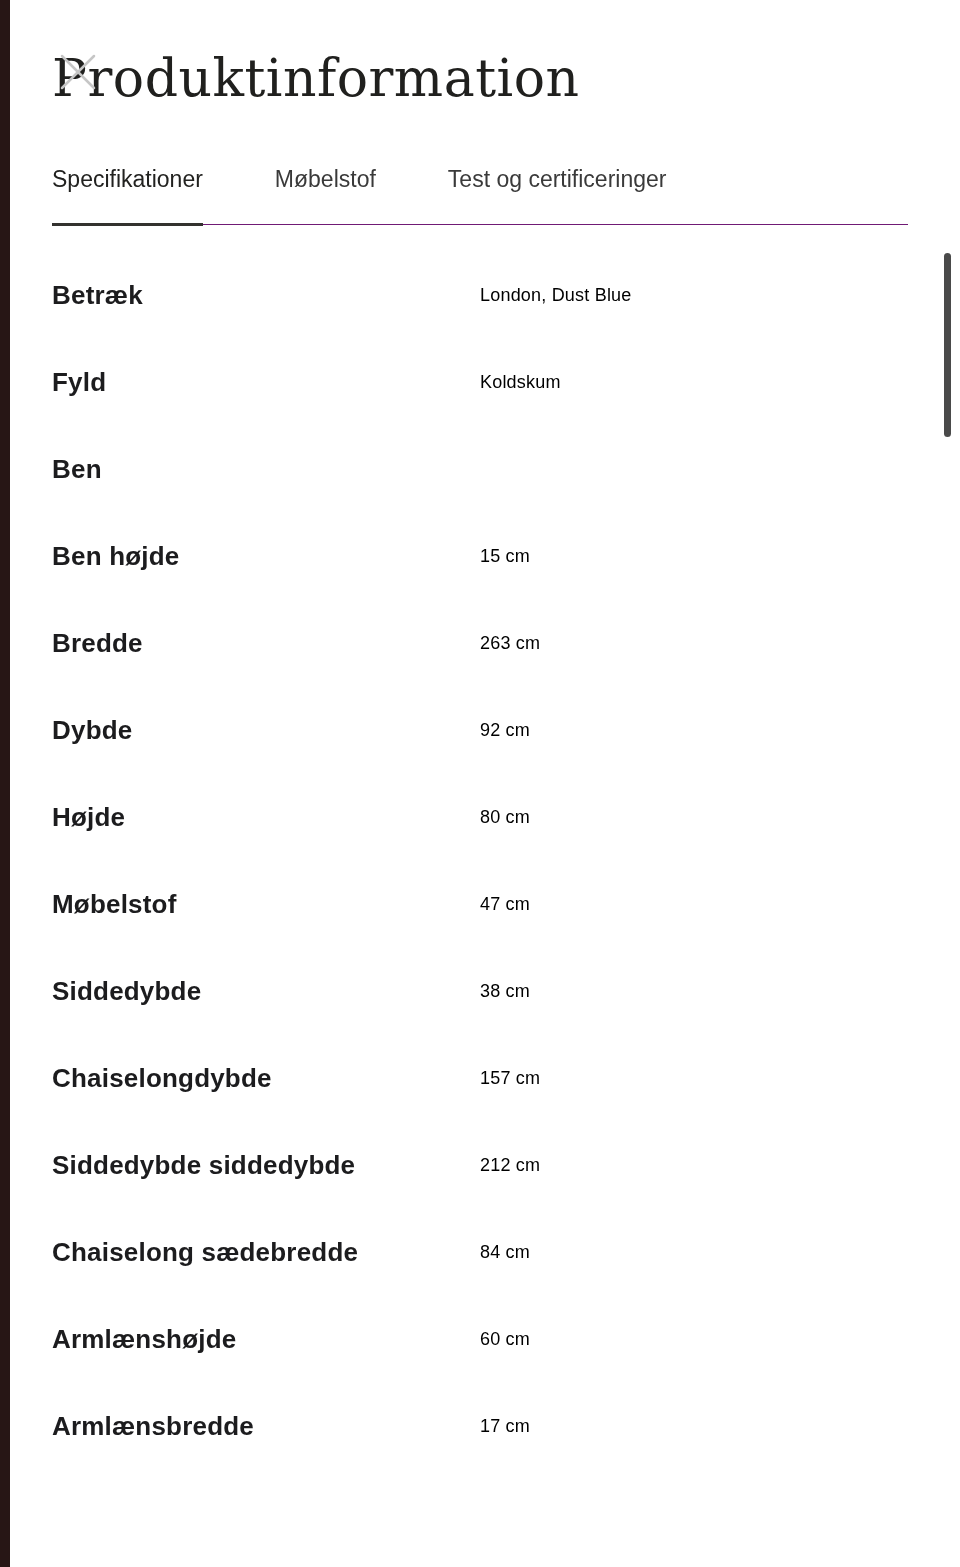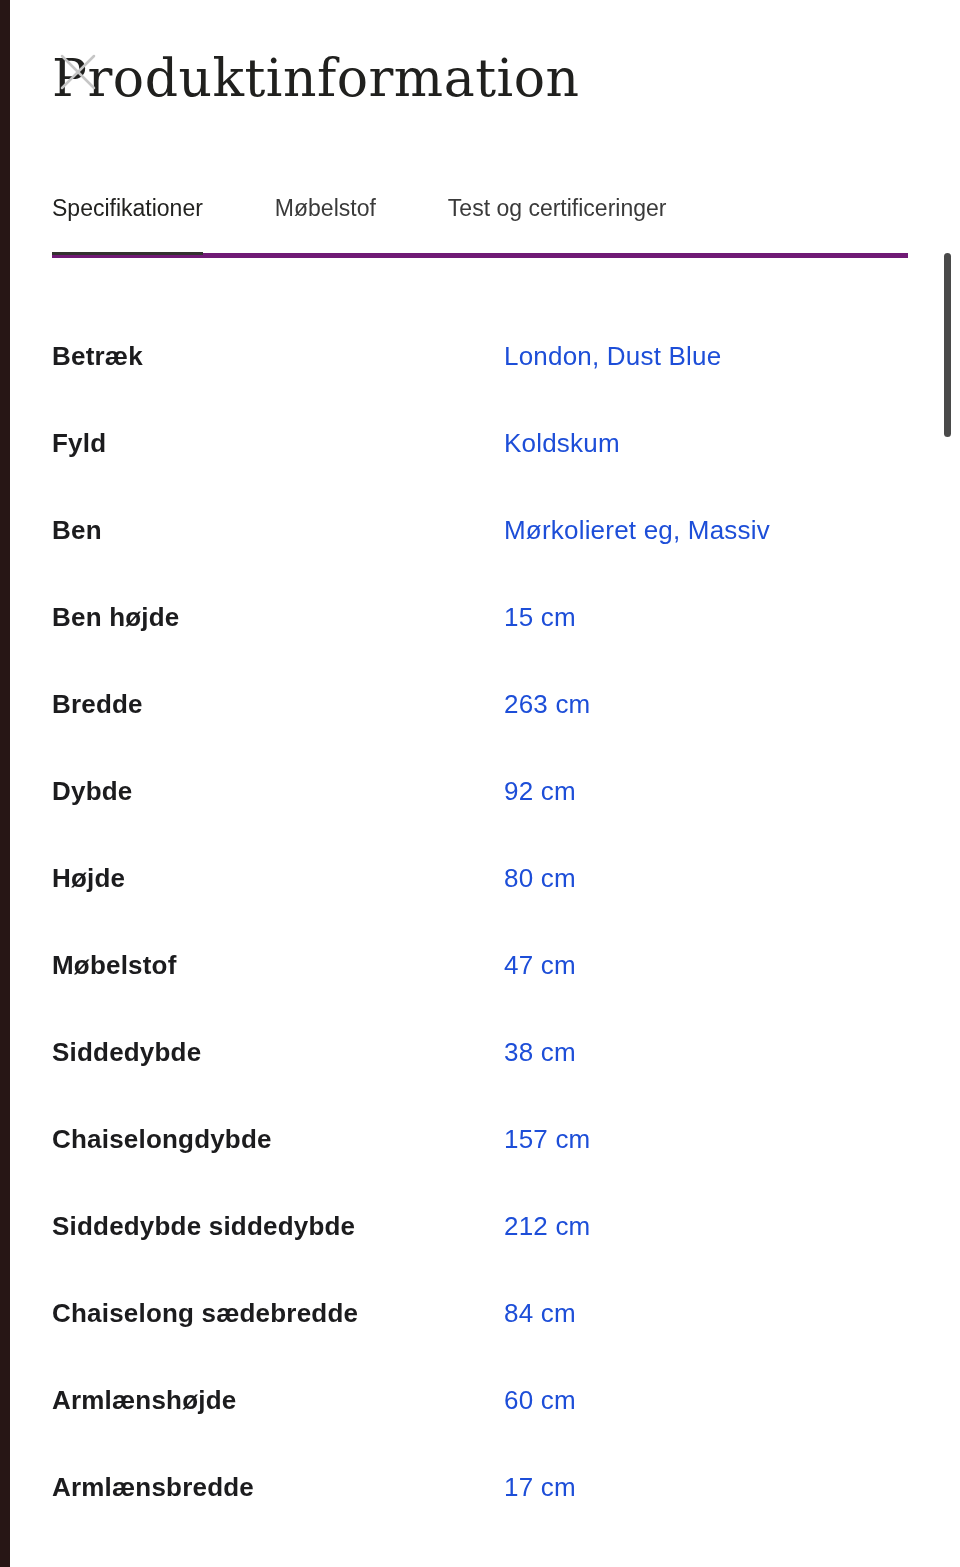--- a/index.html
+++ b/index.html
@@ -35,58 +35,57 @@
     position: relative;
     padding-top: 48px;
     font-family: "DejaVu Serif", "Liberation Serif", serif;
     font-weight: 400;
     font-size: 52px;
     letter-spacing: 0.5px;
     color: #20201e;
     z-index: 2;
   }
   .tabbar {
-    margin-top: 87px;
+    margin-top: 58px;
     display: flex;
     gap: 72px;
-    border-bottom: 5px solid #701a75;
+    border-bottom: 1px solid #701a75;
     width: 856px;
   }
   .tab {
     font-size: 23px;
     color: #3a3a3a;
     padding-bottom: 30px;
     cursor: pointer;
     white-space: nowrap;
   }
   .tab.active {
     color: #222220;
     border-bottom: 3px solid #33322f;
     margin-bottom: -2px;
   }
   .spec-table {
     margin-top: 27px;
     width: 856px;
   }
   .spec-row {
     display: flex;
-    align-items: flex-end;
+    align-items: center;
     height: 87px;
-    gap: 24px;
   }
   .spec-label {
     flex: 0 0 428px;
     font-weight: bold;
     font-size: 26px;
     color: #1c1c1e;
     letter-spacing: 0.2px;
   }
   .spec-value {
-    font-size: 26px;
-    color: #1d4ed8;
+    font-size: 18px;
+    color: #000000;
     letter-spacing: 0.2px;
   }
   .scrollbar-track {
     position: absolute;
     right: 6px; top: 0;
     width: 12px; height: 1567px;
   }
   .scrollbar-thumb {
     position: absolute;
     right: 3px; top: 253px;
@@ -124,21 +123,20 @@
       <div class="spec-row">
         <div class="spec-label">Betræk</div>
         <div class="spec-value">London, Dust Blue</div>
       </div>
       <div class="spec-row">
         <div class="spec-label">Fyld</div>
         <div class="spec-value">Koldskum</div>
       </div>
       <div class="spec-row">
         <div class="spec-label">Ben</div>
-        <div class="spec-value">Mørkolieret eg, Massiv</div>
       </div>
       <div class="spec-row">
         <div class="spec-label">Ben højde</div>
         <div class="spec-value">15 cm</div>
       </div>
       <div class="spec-row">
         <div class="spec-label">Bredde</div>
         <div class="spec-value">263 cm</div>
       </div>
       <div class="spec-row">

